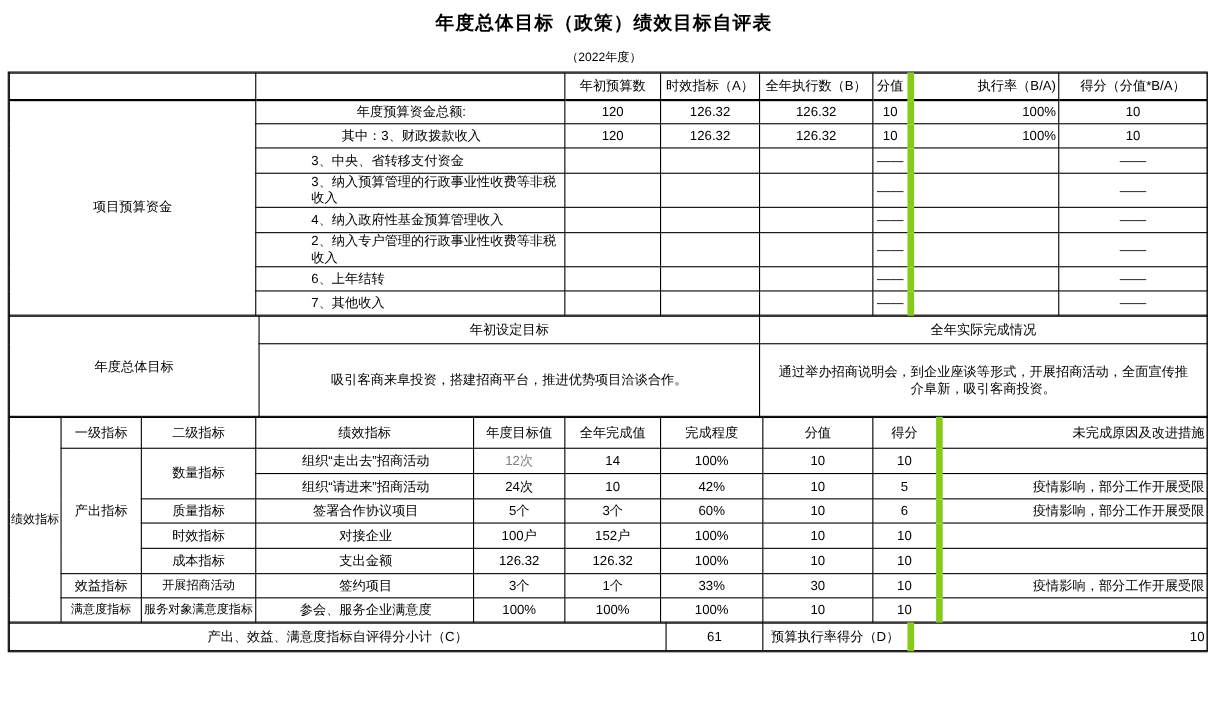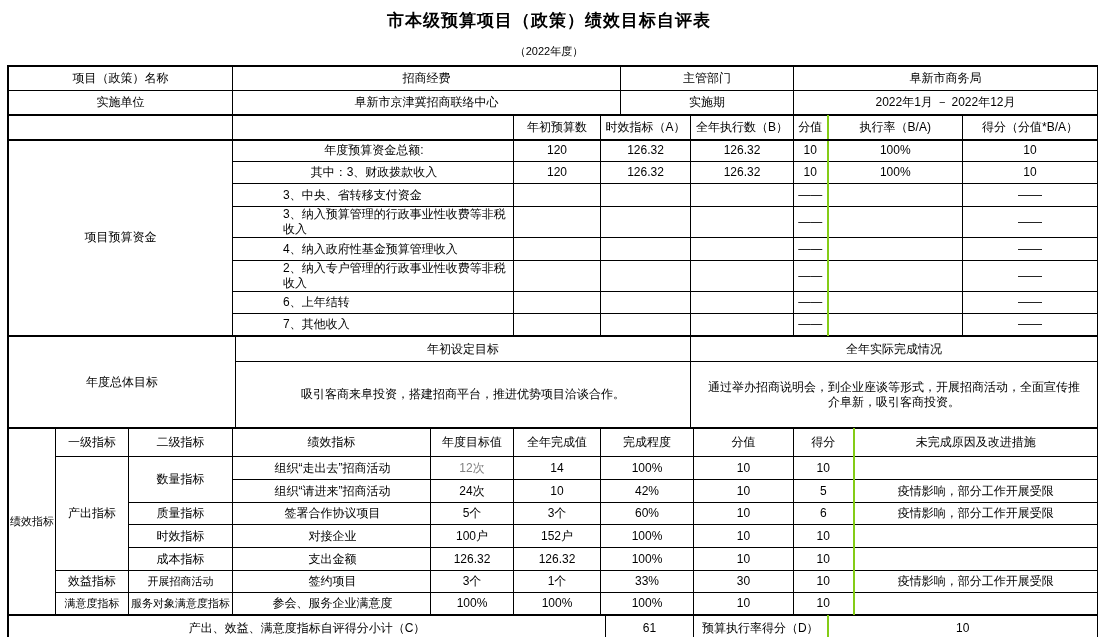--- a/index.html
+++ b/index.html
@@ -5,55 +5,33 @@
   html,body{margin:0;padding:0;background:#fff;}
   body{width:1098px;height:637px;position:relative;font-family:"Liberation Sans","DejaVu Sans",sans-serif;color:#000;}
   .title{padding-top:9px;text-align:center;font-size:17px;font-weight:bold;letter-spacing:1px;}
   .subtitle{margin-top:12px;text-align:center;font-size:11px;}
   .grid{margin:6px 0 0 7px;width:1089px;border:1px solid #000;}
   table{width:100%;border-collapse:collapse;table-layout:fixed;}
   td{border:1px solid #000;font-size:12px;text-align:center;padding:0 2px;overflow:hidden;vertical-align:middle;line-height:1.25;}
   .left{text-align:center;padding-left:4px;}
   .indent{text-align:left;padding-left:50px;}
   .muted{color:#808080;}
-  .bl2{border-left:2px solid #84cc16;}
+  .bl2{border-left:6px solid #84cc16;text-align:right;}
   .bb2 td{border-bottom:2px solid #000;}
   .small{font-size:11px;padding:0;}
   .goaltext{padding:2px 14px;}
 </style>
 </head>
 <body>
 
-<div class="title">市本级预算项目（政策）绩效目标自评表</div>
+<div class="title">年度总体目标（政策）绩效目标自评表</div>
 <div class="subtitle">（2022年度）</div>
 
 <div class="grid">
 
-  <table>
-    <colgroup>
-        <col style="width:224px">
-        <col style="width:388px">
-        <col style="width:173px">
-        <col style="width:304px">
-      </colgroup>
-    <tbody>
-        <tr style="height:24px">
-      <td>项目（政策）名称</td>
-      <td>招商经费</td>
-      <td>主管部门</td>
-      <td>阜新市商务局</td>
-    </tr>
-    <tr style="height:24px">
-      <td>实施单位</td>
-      <td>阜新市京津冀招商联络中心</td>
-      <td>实施期</td>
-      <td>2022年1月 － 2022年12月</td>
-    </tr>
-  </tbody>
-    </table>
 
   <table>
     <colgroup>
         <col style="width:224px">
         <col style="width:281px">
         <col style="width:87px">
         <col style="width:90px">
         <col style="width:103px">
         <col style="width:34px">
         <col style="width:135px">

